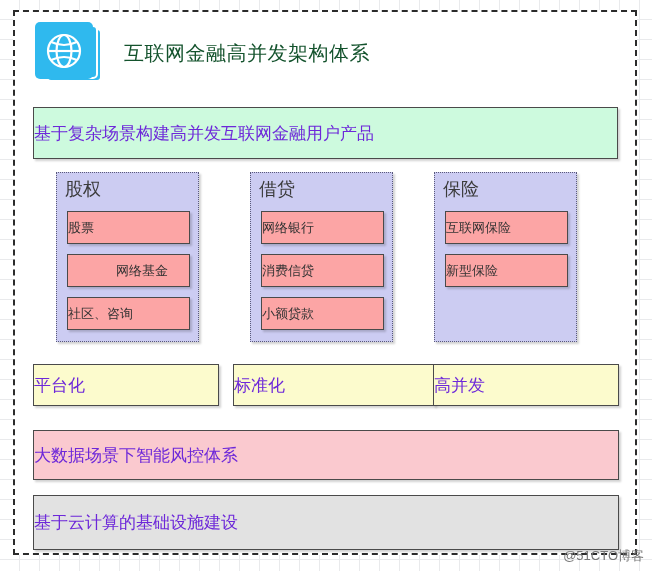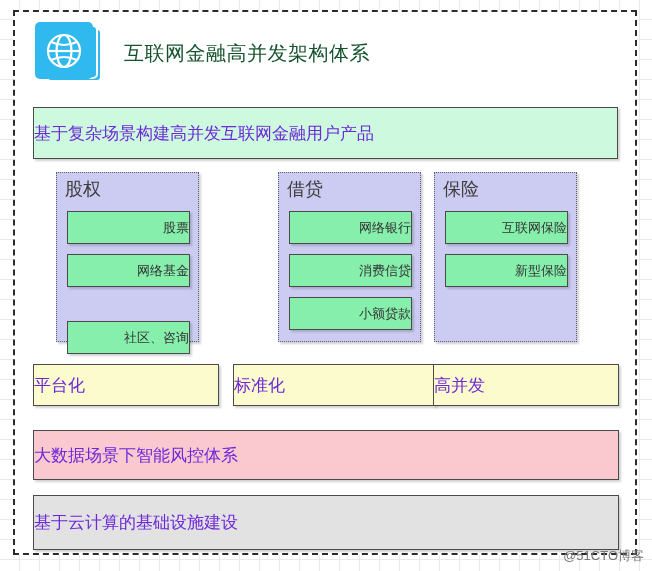--- a/index.html
+++ b/index.html
@@ -111,25 +111,25 @@
   .column-title {
     position: absolute;
     left: 8px;
     top: 4px;
     font-size: 18px;
     color: #3b3b3b;
   }
   .item-box {
     position: absolute;
     box-sizing: border-box;
-    background: #86efac;
+    background: #fca5a5;
     border: 1.5px solid #4a4a4a;
     display: flex;
     align-items: center;
-    justify-content: flex-end;
+    justify-content: flex-start;
     font-size: 13px;
     color: #333333;
     box-shadow: 2px 2px 2px rgba(0,0,0,0.18);
   }
 
   
   #watermark {
     position: absolute;
     right: 8px;
     bottom: 6px;
@@ -169,26 +169,26 @@
   </div>
 
   <div class="column" style="left:41px; top:160px; width:143px; height:170px;">
     <div class="column-title">股权</div>
     <div class="item-box" style="left:10px; top:38px; width:123px; height:33px;">
       <span>股票</span>
     </div>
     <div class="item-box" style="left:10px; top:81px; width:123px; height:33px;padding-left:48px;">
       <span>网络基金</span>
     </div>
-    <div class="item-box" style="left:10px; top:124px; width:123px; height:33px;margin-top:24px;">
+    <div class="item-box" style="left:10px; top:124px; width:123px; height:33px;">
       <span>社区、咨询</span>
     </div>
   </div>
 
-  <div class="column" style="left:235px; top:160px; width:143px; height:170px;margin-left:28px;">
+  <div class="column" style="left:235px; top:160px; width:143px; height:170px;">
     <div class="column-title">借贷</div>
     <div class="item-box" style="left:10px; top:38px; width:123px; height:33px;">
       <span>网络银行</span>
     </div>
     <div class="item-box" style="left:10px; top:81px; width:123px; height:33px;">
       <span>消费信贷</span>
     </div>
     <div class="item-box" style="left:10px; top:124px; width:123px; height:33px;">
       <span>小额贷款</span>
     </div>

